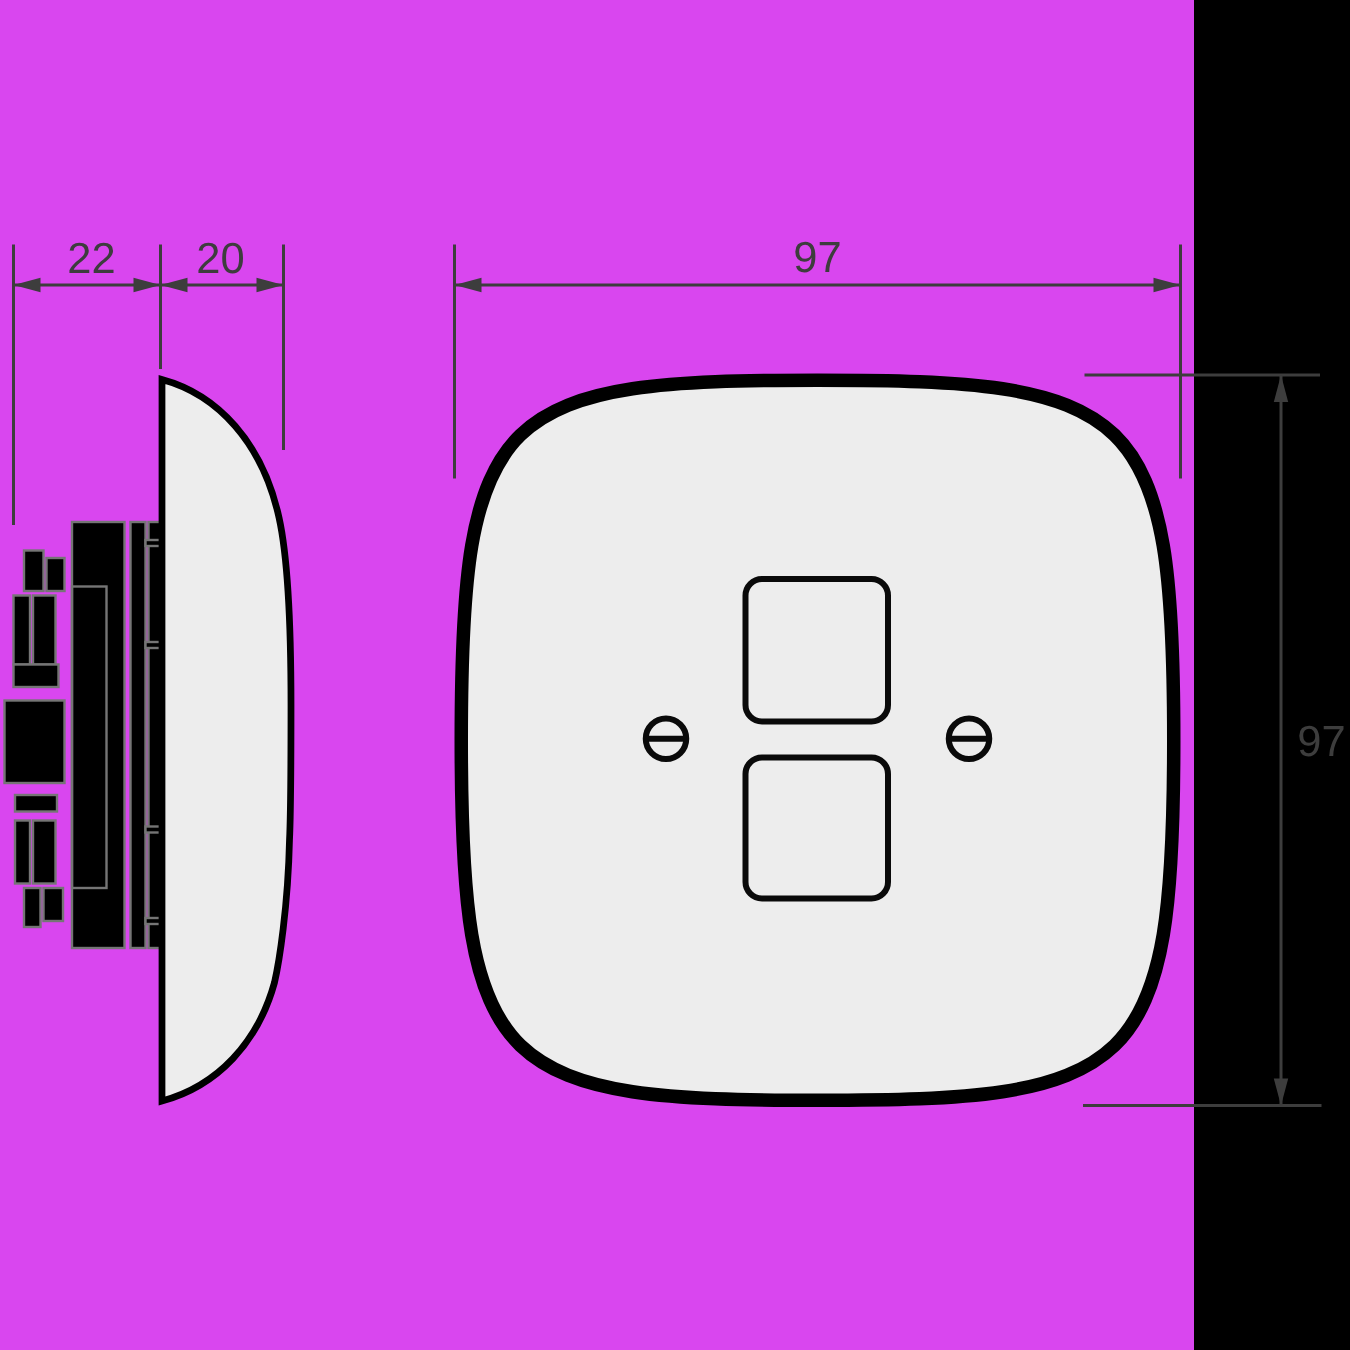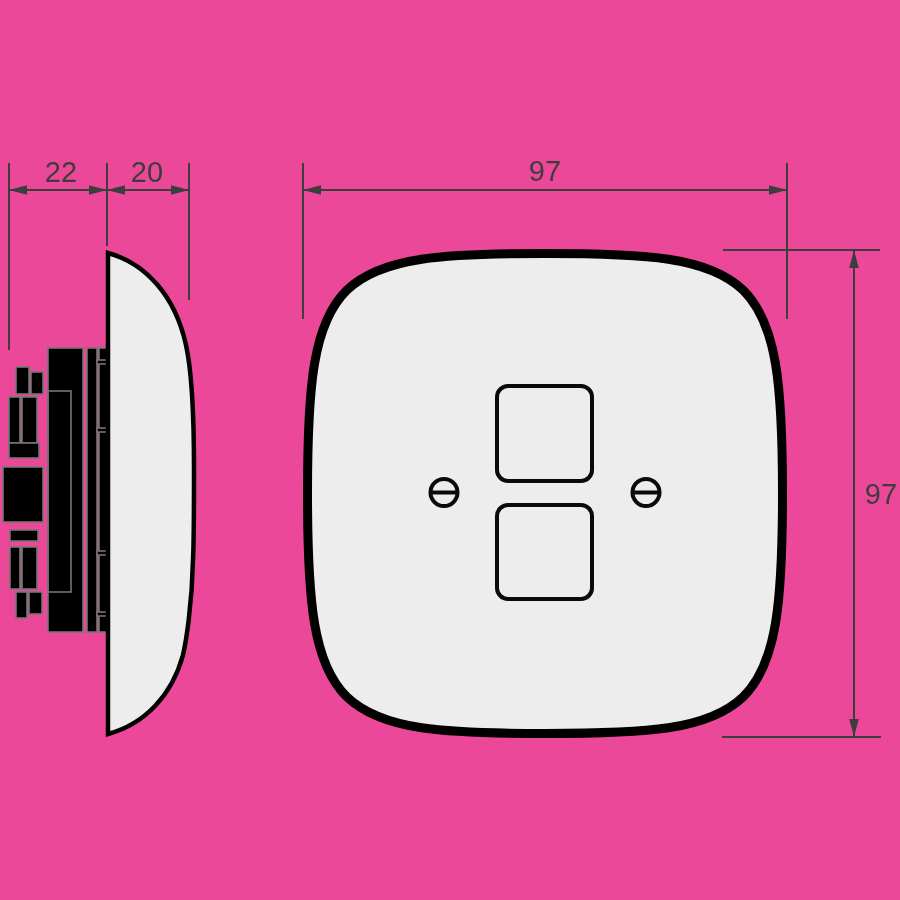--- a/index.html
+++ b/index.html
@@ -6,23 +6,23 @@
     margin: 0;
     padding: 0;
     width: 900px;
     height: 900px;
     background: #000000;
     overflow: hidden;
     font-family: "Liberation Sans", sans-serif;
   }
   #stage {
     position: relative;
-    width: 900px;
+    width: 796px;
     height: 900px;
-    background: #ec4899;
+    background: #d946ef;
   }
   svg { display: block; }
   .dim-line {
     stroke: #3d3d3d;
     stroke-width: 2;
     fill: none;
   }
   .ext-line {
     stroke: #3d3d3d;
     stroke-width: 2;

